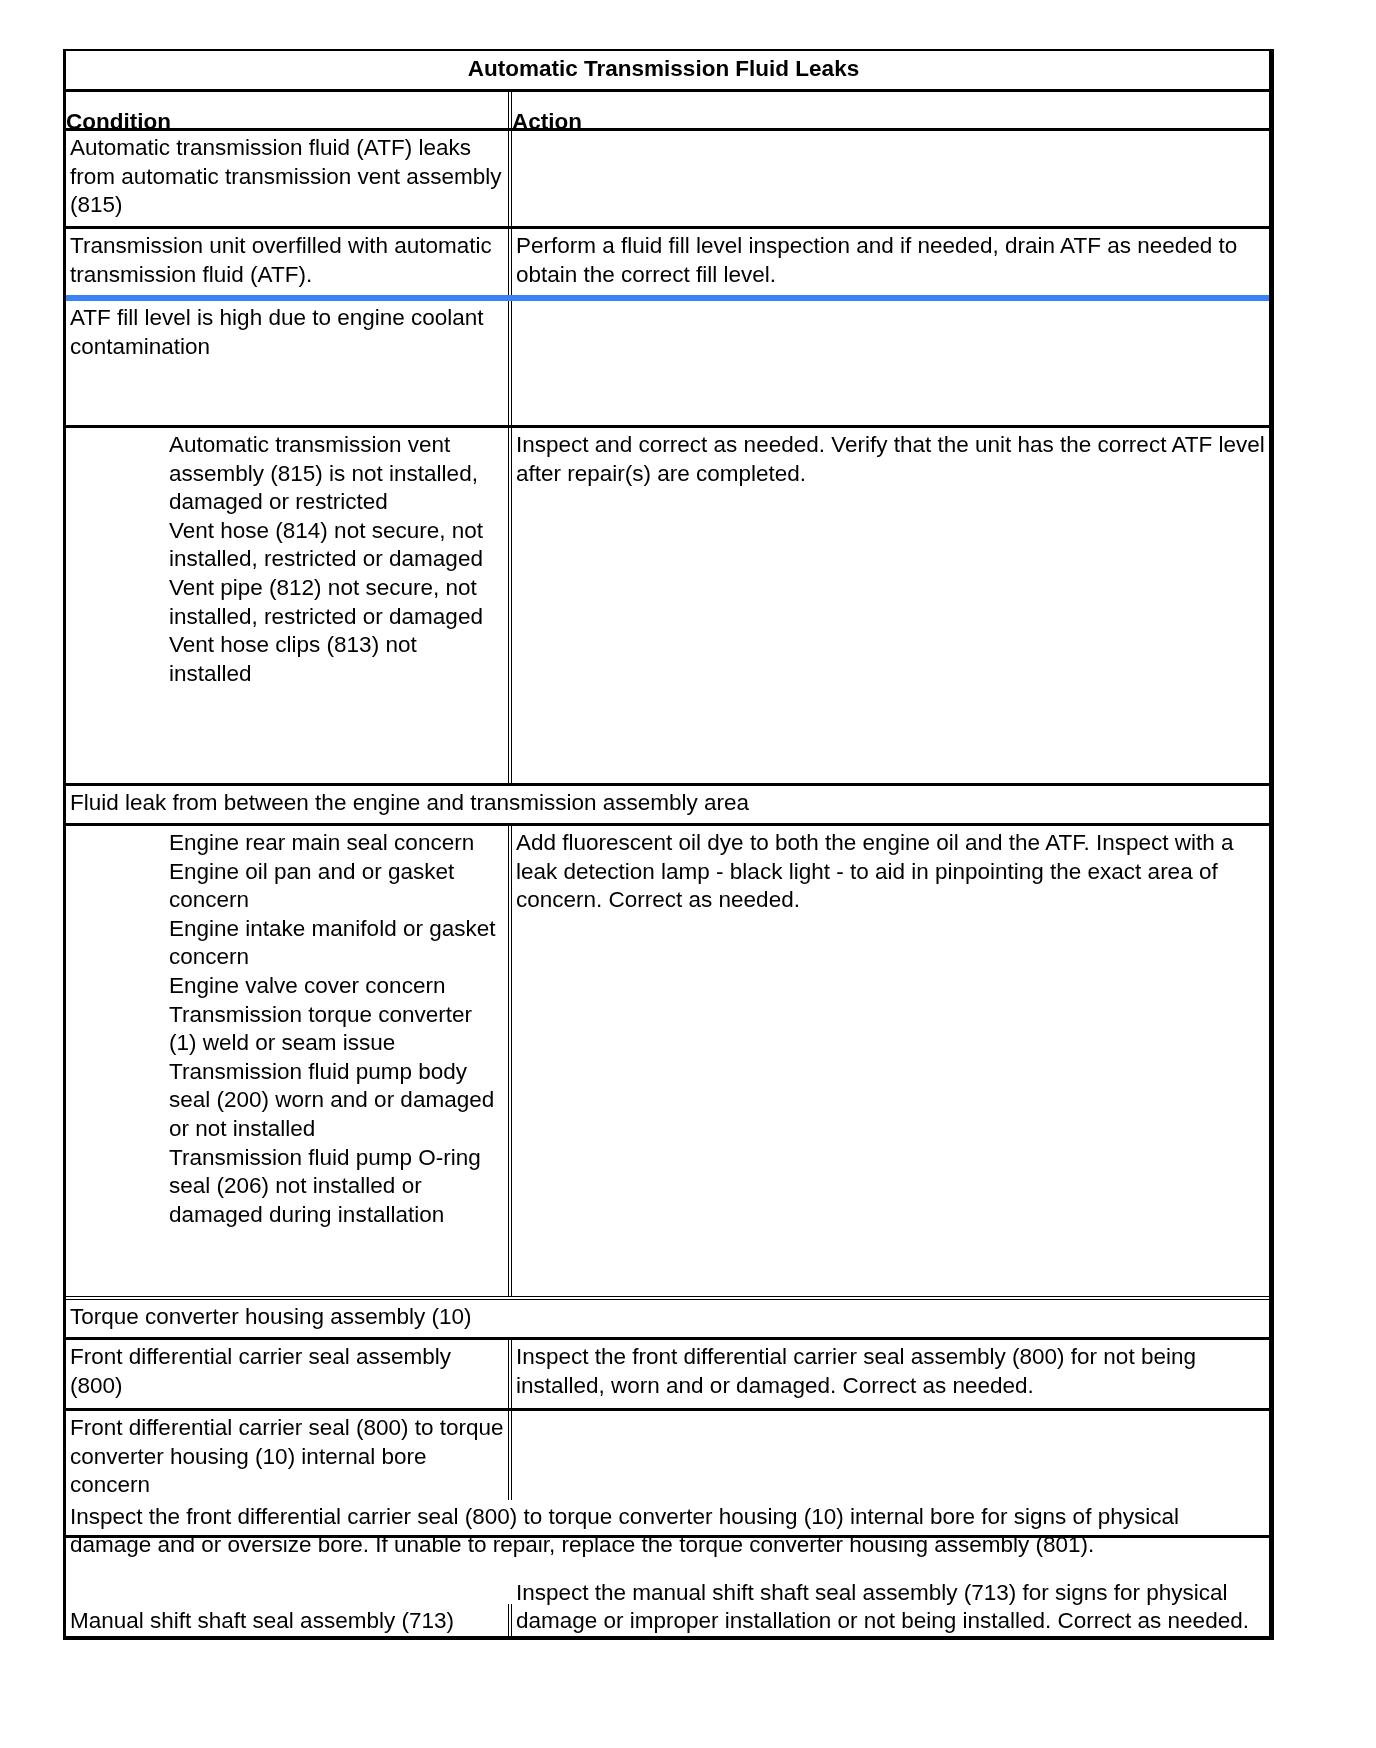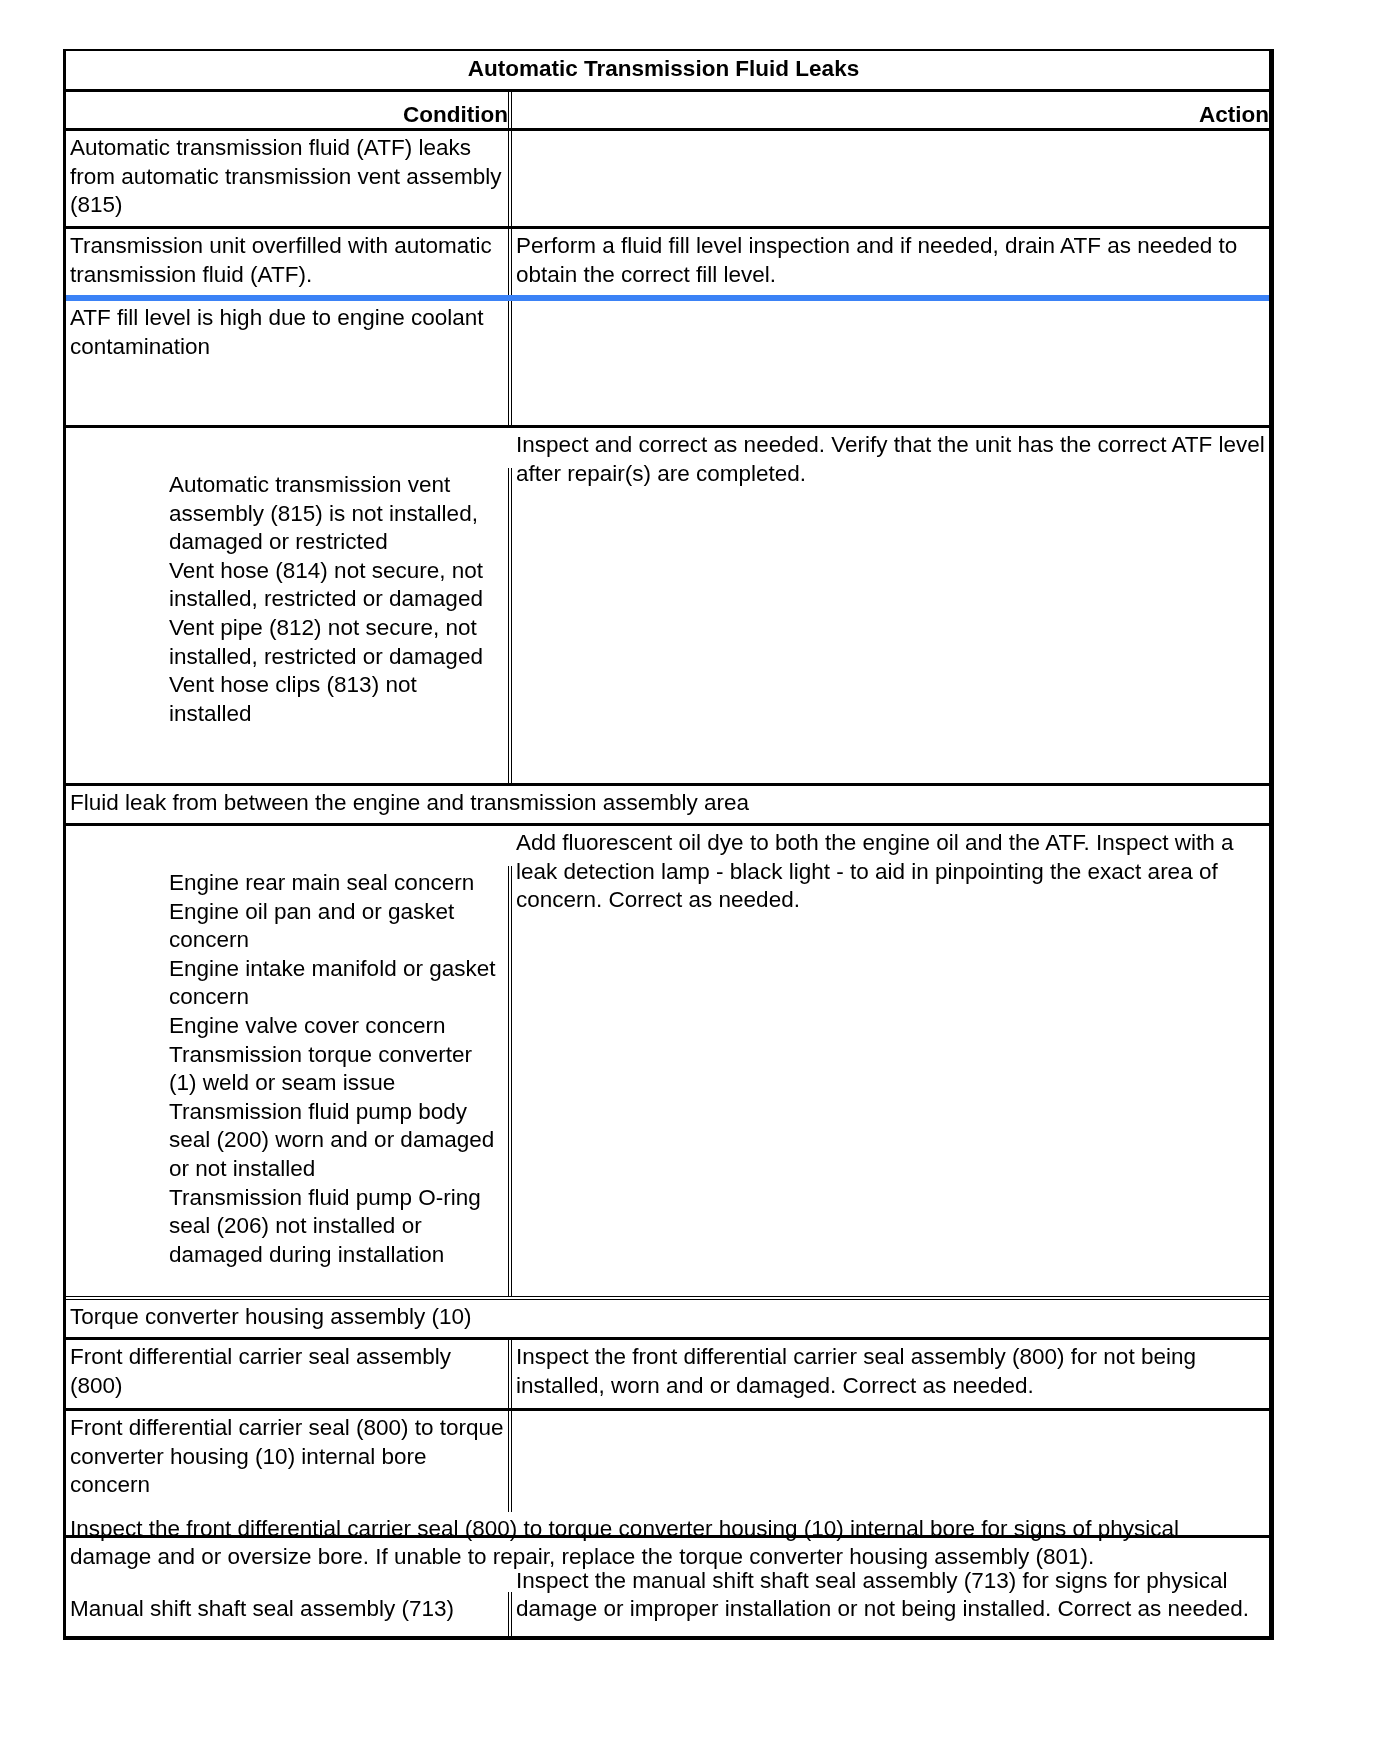--- a/index.html
+++ b/index.html
@@ -5,27 +5,27 @@
   html, body { margin: 0; padding: 0; background: #ffffff; }
   body { width: 1376px; height: 1748px; position: relative; overflow: hidden;
          font-family: "Liberation Sans", "DejaVu Sans", sans-serif; color: #000; }
   .tbl { position: absolute; left: 63px; top: 49px; width: 1211px;
          border-left: 3px solid #000; border-right: 5px solid #000; border-top: 2px solid #000;
          border-bottom: 4px solid #000; box-sizing: border-box; }
   .row { display: flex; box-sizing: border-box; border-bottom: 3px solid #000; }
   .row.thin { border-bottom: 6px solid #3b82f6; }
   .row.dbl { border-bottom: 4px double #000; }
   .row:last-child { border-bottom: none; align-items: flex-end; }
-  .cell { box-sizing: border-box; font-size: 22.5px; line-height: 28.6px; padding: 3px 4px 12px 4px; }
+  .cell { box-sizing: border-box; font-size: 22.5px; line-height: 28.6px; padding: 3px 4px 0 4px; }
   .c1 { width: 446px; border-right: 4px double #000; }
   .c2 { flex: 1; }
   .full { width: 100%; }
   .title { text-align: center; font-weight: bold; height: 38px; line-height: 32px; padding: 2px 8px 0 0; }
-  .hdr { text-align: right; font-weight: bold; line-height: 32px; padding: 7px 0 0 0; }
-  .indent { padding-left: 103px; margin-top: 40px; }
+  .hdr { text-align: left; font-weight: bold; line-height: 32px; padding: 14px 0 0 0; }
+  .indent { padding-left: 103px; }
   .line { display: block; }
 </style>
 </head>
 <body>
 
 <div class="tbl">
   <div class="row">
     <div class="cell full title">Automatic Transmission Fluid Leaks</div>
   </div>
   <div class="row" style="height:39px;">

